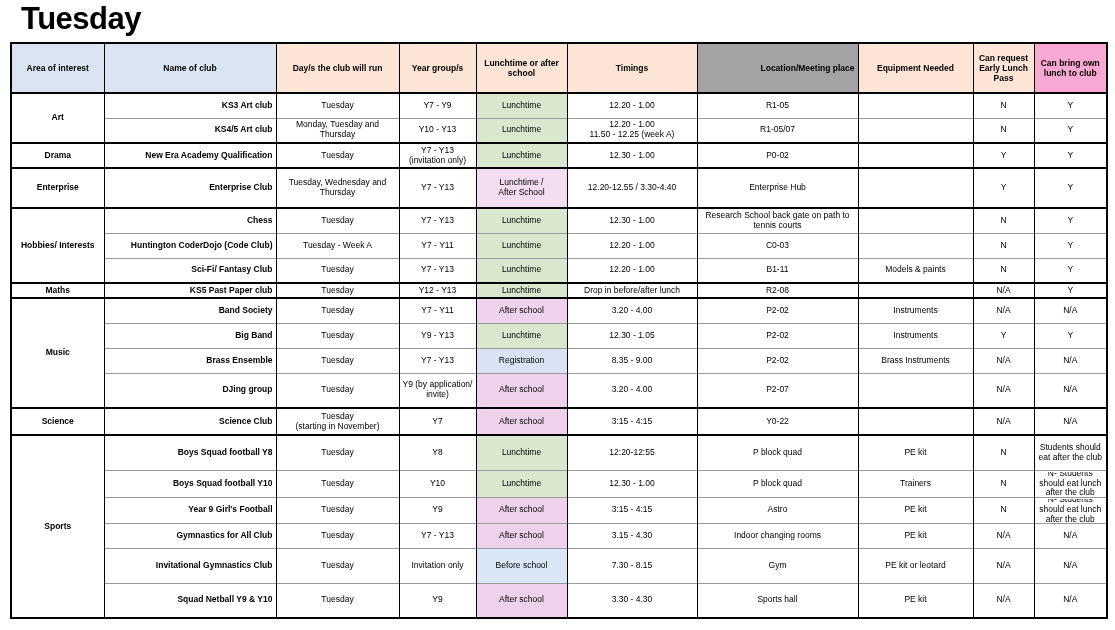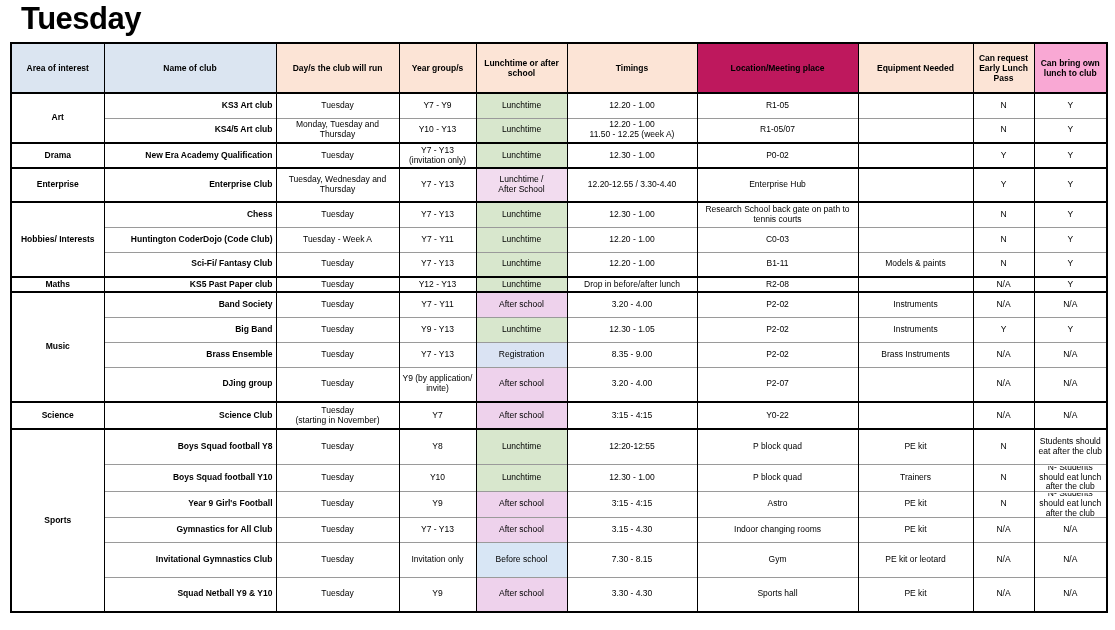--- a/index.html
+++ b/index.html
@@ -87,21 +87,21 @@
       <col style="width:73px">
     </colgroup>
     <thead>
       <tr>
         <th style="background: rgb(219, 229, 241);">Area of interest</th>
         <th style="background: rgb(219, 229, 241);">Name of club</th>
         <th style="background: rgb(252, 228, 214);">Day/s the club will run</th>
         <th style="background: rgb(252, 228, 214);">Year group/s</th>
         <th style="background: rgb(252, 228, 214);">Lunchtime or after school</th>
         <th style="background: rgb(252, 228, 214);">Timings</th>
-        <th style="background: #be185d;">Location/Meeting place</th>
+        <th style="background: #a3a3a3; text-align: right;">Location/Meeting place</th>
         <th style="background: rgb(252, 228, 214);">Equipment Needed</th>
         <th style="background: rgb(252, 228, 214);">Can request Early Lunch Pass</th>
         <th style="background: #f9a8d4;">Can bring own lunch to club</th>
       </tr>
     </thead>
     <tbody>
         <tr class="gstart" style="height: 25px;">
           <td class="area" rowspan="2">Art</td>
           <td class="club">KS3 Art club</td>
           <td>Tuesday</td>
@@ -131,21 +131,21 @@
           <td>Tuesday</td>
           <td>Y7 - Y13
 (invitation only)</td>
           <td class="session" style="background: rgb(216, 231, 205);">Lunchtime</td>
           <td>12.30 - 1.00</td>
           <td>P0-02</td>
           <td></td>
           <td>Y</td>
           <td>Y</td>
         </tr>
-        <tr class="gstart" style="height: 34px; border-radius: 9px;">
+        <tr class="gstart" style="height: 40px; border-radius: 9px;">
           <td class="area" rowspan="1">Enterprise</td>
           <td class="club">Enterprise Club</td>
           <td>Tuesday, Wednesday and Thursday</td>
           <td>Y7 - Y13</td>
           <td class="session" style="background: rgb(242, 220, 239);">Lunchtime /
 After School</td>
           <td>12.20-12.55 / 3.30-4.40</td>
           <td>Enterprise Hub</td>
           <td></td>
           <td>Y</td>

